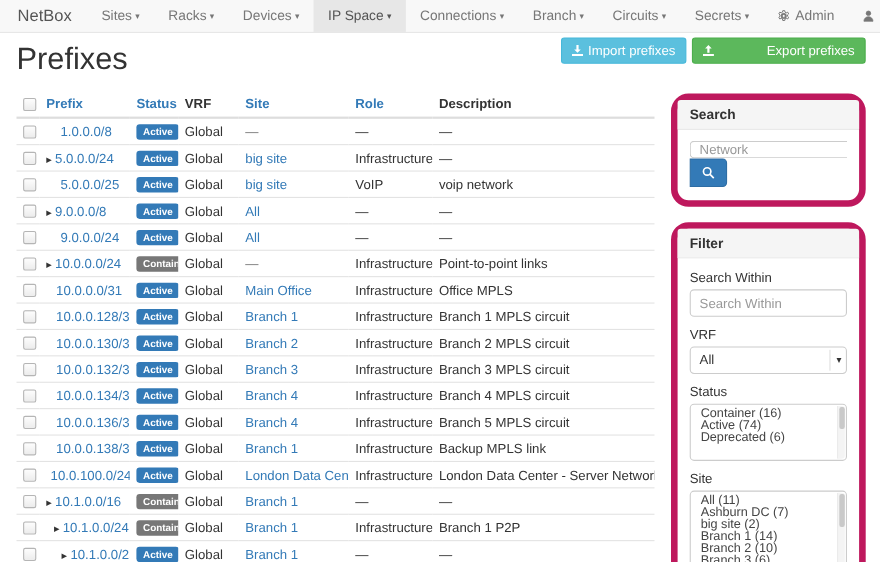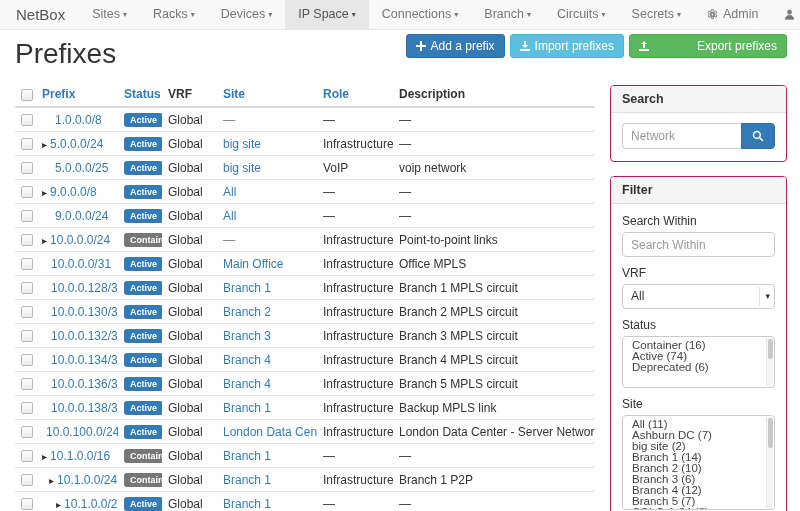--- a/index.html
+++ b/index.html
@@ -53,26 +53,26 @@
   .dash { color:#777; }
   .badge { display:inline-block; color:#fff; font-size:9px; font-weight:bold;
     padding:2px 6px 2px 6px; border-radius:3px; line-height:10px; }
   .caret-r { color:#333; font-size:10px; margin-right:3px; }
   .indent { display:inline-block; height:1px; }
   .cbx { display:inline-block; width:12px; height:12px; border:1px solid #b5b5b5; border-radius:2px;
     background:linear-gradient(#fdfdfd,#ececec); cursor:pointer; vertical-align:middle; }
   .role-txt, .vrf-txt, .desc-txt { color:#333; }
 
   
-  .panel { border:1px solid #be185d; border-radius:4px; margin-top:1px; margin-bottom:14px; background:#fff; }
+  .panel { border:6px solid #be185d; border-radius:16px; margin-top:1px; margin-bottom:14px; background:#fff; }
   .panel-heading { background:#f5f5f5; border-bottom:1px solid #ddd; border-radius:3px 3px 0 0;
     padding:6px 11px; font-size:12.5px; font-weight:bold; color:#333; }
   .panel-body { padding:10px 11px 12px 11px; }
 
-  .search-group { display:flex; }
+  .search-group { display:flex;flex-direction:column; }
   .search-input { flex:1; min-width:0; height:26px; border:1px solid #ccc; border-right:none;
     border-radius:4px 0 0 4px; padding:0 8px; font-size:12px; color:#555; outline:none; }
   .search-input::placeholder { color:#999; }
   .search-btn { width:34px; height:26px; background:#337ab7; border:1px solid #2e6da4;
     border-radius:0 4px 4px 0; display:flex; align-items:center; justify-content:center; cursor:pointer; }
   .search-btn svg { width:12px; height:12px; stroke:#fff; fill:none; stroke-width:2; }
 
   .f-label { display:block; font-size:12px; color:#333; margin:9px 0 4px 0; }
   .f-label:first-child { margin-top:0; }
   .f-input { width:100%; height:25px; border:1px solid #ccc; border-radius:4px; padding:0 8px;
@@ -124,26 +124,20 @@
     </a>
 
   </div>
 </div>
 
 <div class="container">
 
   <div class="page-head">
     <div class="page-title">Prefixes</div>
     <div class="head-btns">
-      <button class="btn btn-primary">
-        <svg viewBox="0 0 10 10">
-            <path d="M4 0h2v4h4v2H6v4H4V6H0V4h4z"></path>
-          </svg>
-        <span>Add a prefix</span>
-      </button>
       <button class="btn btn-info">
         <svg viewBox="0 0 10 10">
             <path d="M4 0h2v4h2L5 7 2 4h2zM0 8h10v2H0z"></path>
           </svg>
         <span>Import prefixes</span>
       </button>
       <button class="btn btn-success">
         <svg viewBox="0 0 10 10">
             <path d="M5 0l3 3H6v4H4V3H2zM0 8h10v2H0z"></path>
           </svg>

